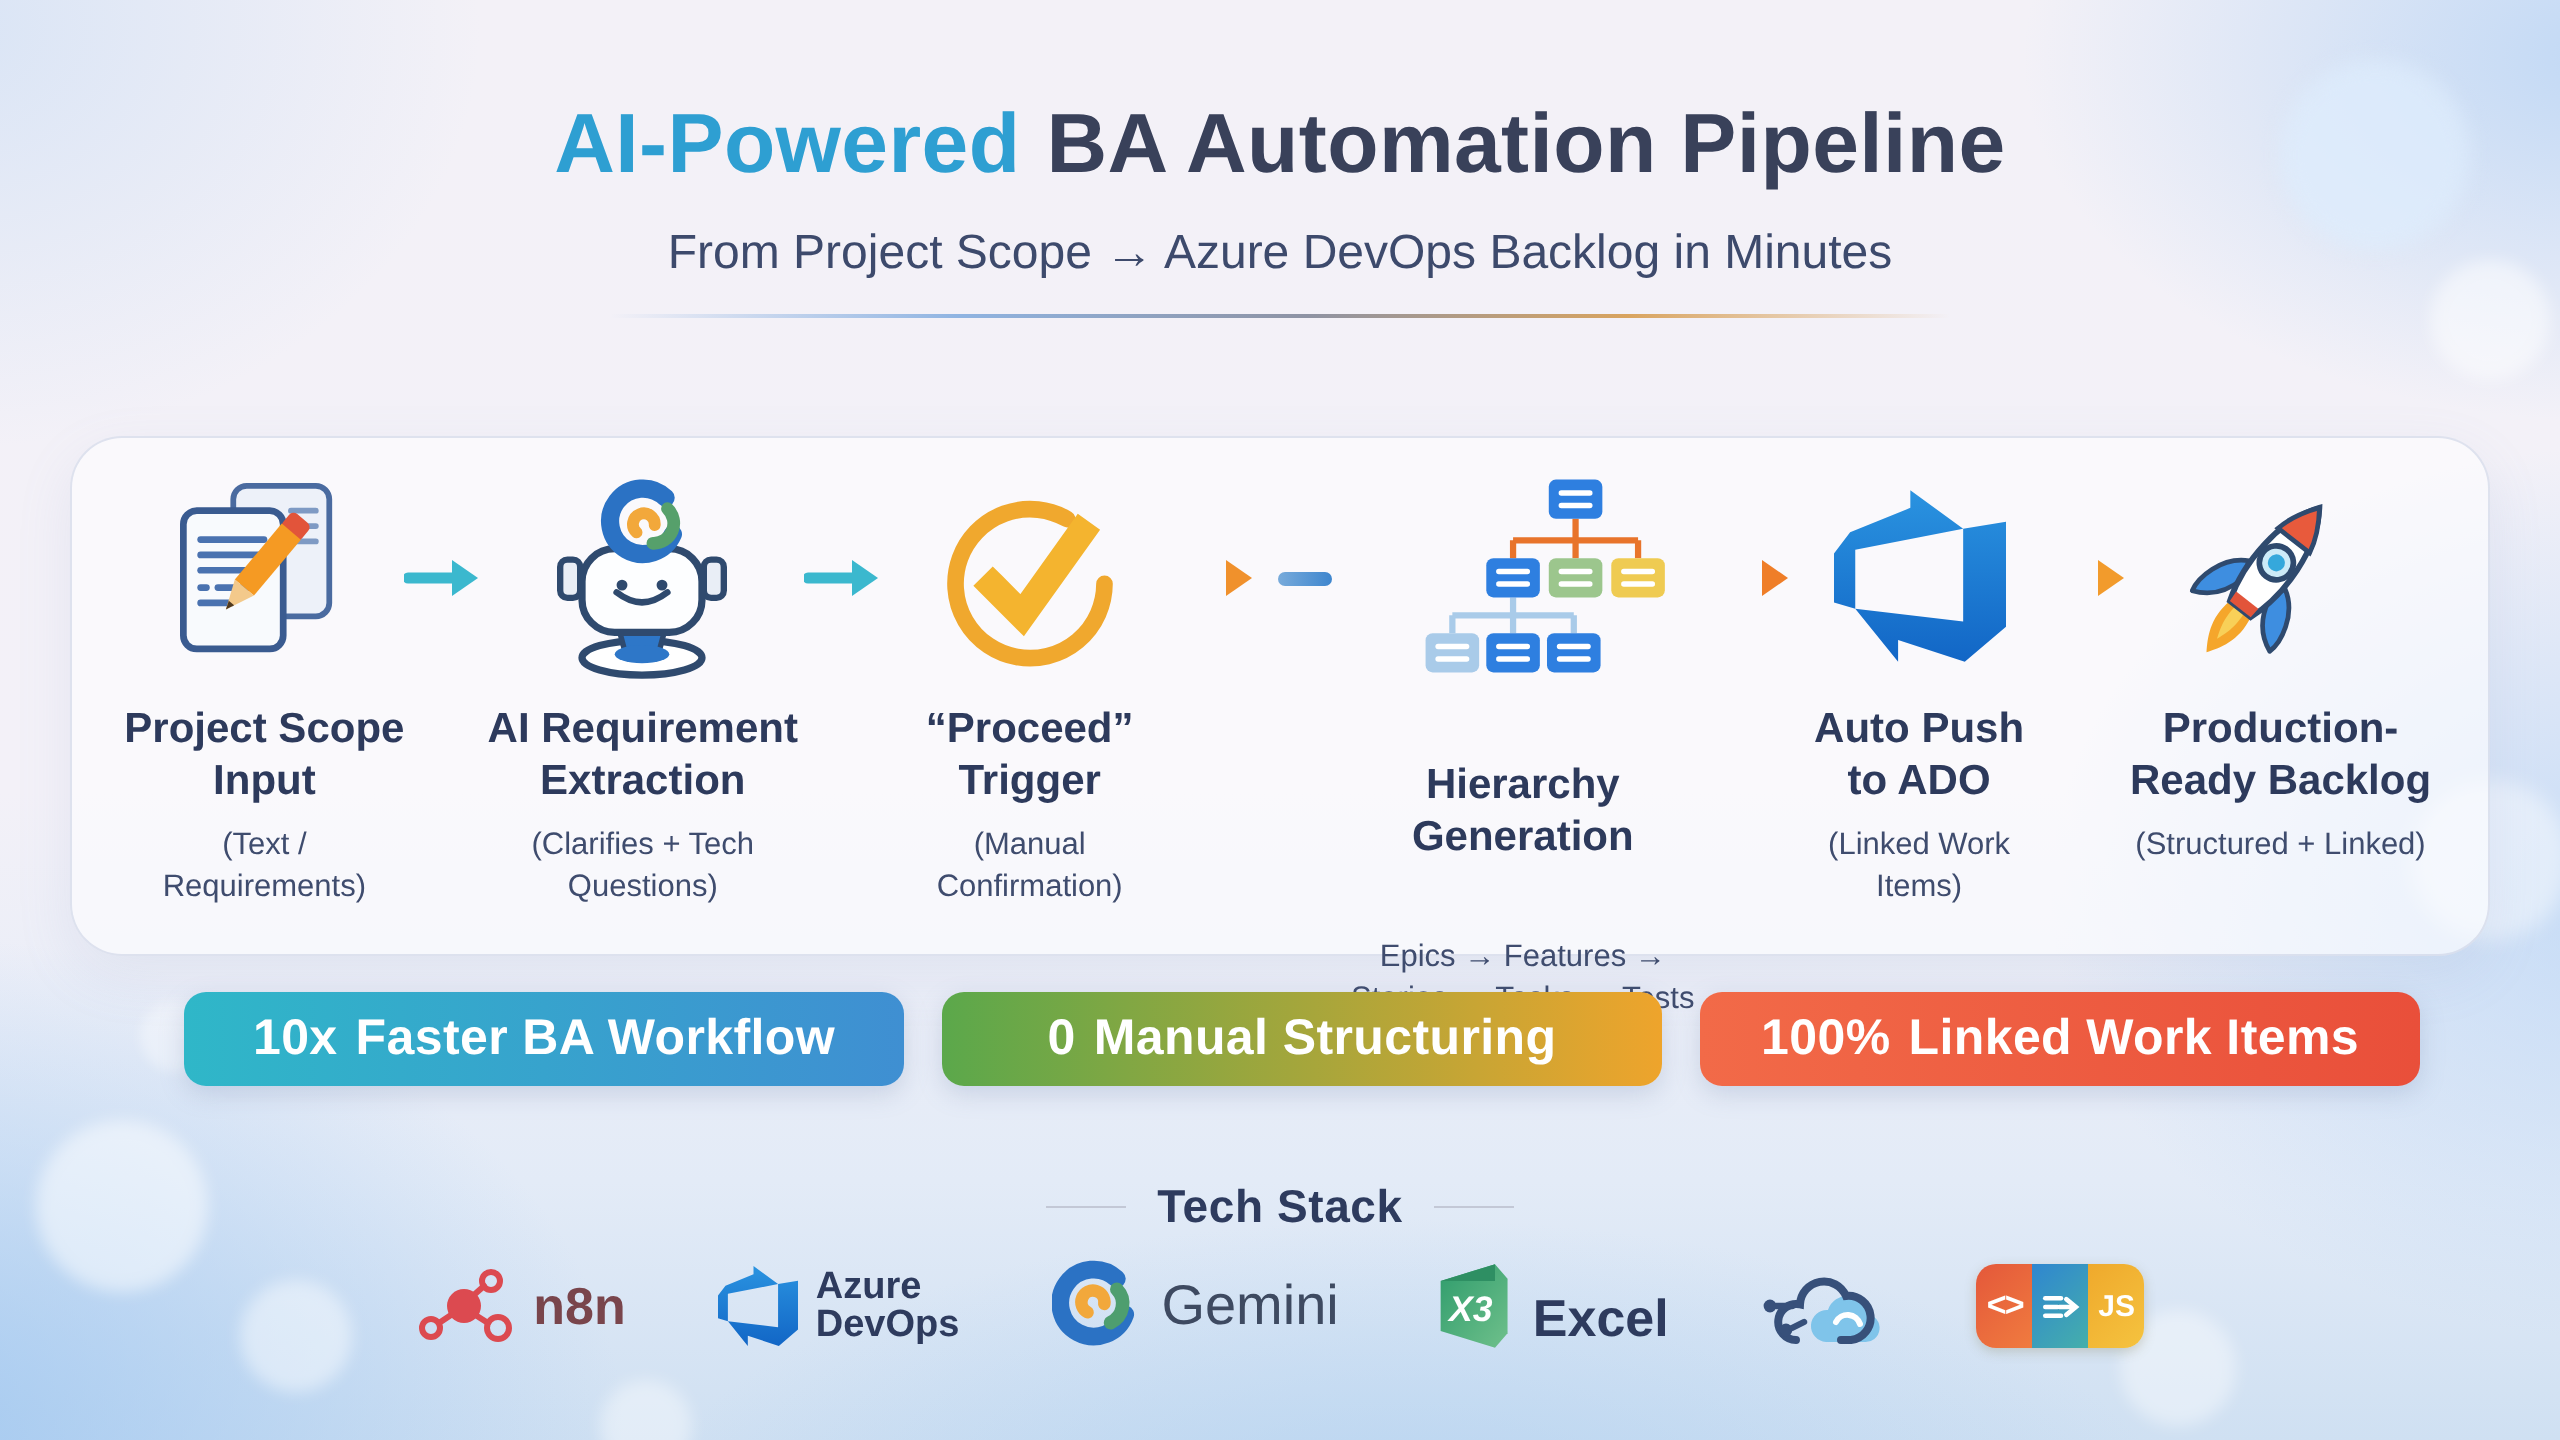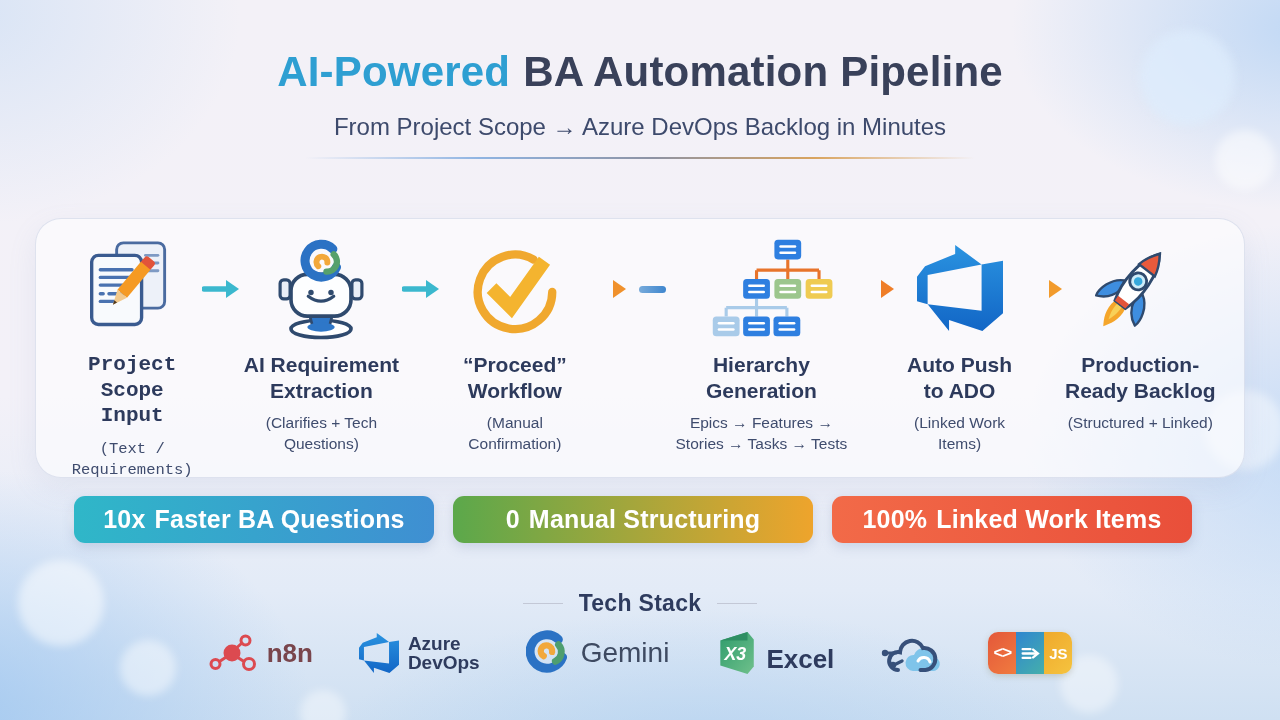--- a/index.html
+++ b/index.html
@@ -37,24 +37,24 @@
     box-shadow:0 10px 28px rgba(130,150,190,0.12);
     padding:16px 26px 0;
     display:flex; justify-content:space-between; align-items:flex-start;
   }
   .step { display:flex; flex-direction:column; align-items:center; text-align:center; }
   .icon-box { height:105px; display:flex; align-items:center; justify-content:center; }
   .step-title { margin-top:12px; font-size:21px; font-weight:700; color:#2D3A5C; line-height:1.22; white-space:pre-line; }
   .step-sub { margin-top:10px; font-size:15.5px; font-weight:400; color:#3F4C6E; line-height:1.35; white-space:pre-line; }
   .arrow-cell { display:flex; align-items:center; gap:12px; margin-top:41px; flex:none; }
 
-  .w145{width:149px;font-family:Liberation Mono, monospace;} .w170{width:172px;} .w160{width:158px;} .w200{width:202px;} .w140{width:138px;} .w165{width:165px;}
+  .w145{width:149px;} .w170{width:172px;} .w160{width:158px;} .w200{width:202px;gap:28px;} .w140{width:138px;} .w165{width:165px;}
 
   
-  .badges { position:absolute; left:74px; top:496px; width:1118px; display:flex; gap:19px; }
+  .badges { position:absolute; left:92px; top:496px; width:1118px; display:flex; gap:19px; }
   .badge {
     flex:1; height:47px; border-radius:11px;
     display:flex; align-items:center; justify-content:center;
     color:#FFFFFF; font-size:25px; letter-spacing:0.2px;
     box-shadow:0 4px 12px rgba(110,130,170,0.25);
   }
   .badge .num { font-weight:800; margin-right:9px; }
   .badge .lbl { font-weight:600; }
   .badge-1 { background:linear-gradient(90deg,#2FB7C8,#3F8FD2); }
   .badge-2 { background:linear-gradient(90deg,#5BA84B,#EEA42C); }
@@ -169,21 +169,21 @@
   </div>
 
   <div class="step w160">
     <div class="icon-box">
       <svg width="98" height="98" viewBox="0 0 100 100">
         <path d="M 69,21 A 38 38 0 1 0 88,54" fill="none" stroke="#F0A82E" stroke-width="8.5" stroke-linecap="round"></path>
         <path d="M 31,55 L 46,70 L 76,28" fill="none" stroke="#F4B42F" stroke-width="14" stroke-linecap="square" stroke-linejoin="miter"></path>
       </svg>
     </div>
     <div class="step-title">“Proceed”
-Workflow</div>
+Trigger</div>
     <div class="step-sub">(Manual Confirmation)</div>
   </div>
 
   <div class="arrow-cell">
     <svg width="38" height="26" viewBox="0 0 38 26">
       <defs>
           <linearGradient id="og1" x1="0" y1="0" x2="1" y2="0">
         <stop offset="0" stop-color="#F6C44A"></stop>
             <stop offset="1" stop-color="#F0912C"></stop>
       </linearGradient>
@@ -295,21 +295,21 @@
     </div>
     <div class="step-title">Production-
 Ready Backlog</div>
     <div class="step-sub">(Structured + Linked)</div>
   </div>
 </div>
 
 <div class="badges">
   <div class="badge badge-1">
     <span class="num">10x</span>
-    <span class="lbl">Faster BA Questions</span>
+    <span class="lbl">Faster BA Workflow</span>
   </div>
   <div class="badge badge-2">
     <span class="num">0</span>
     <span class="lbl">Manual Structuring</span>
   </div>
   <div class="badge badge-3">
     <span class="num">100%</span>
     <span class="lbl">Linked Work Items</span>
   </div>
 </div>

